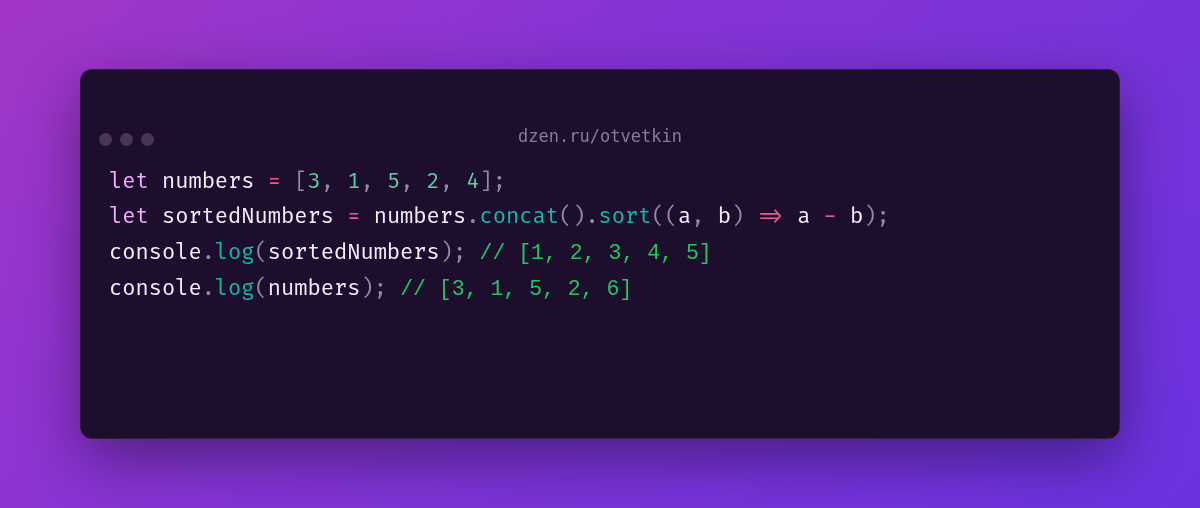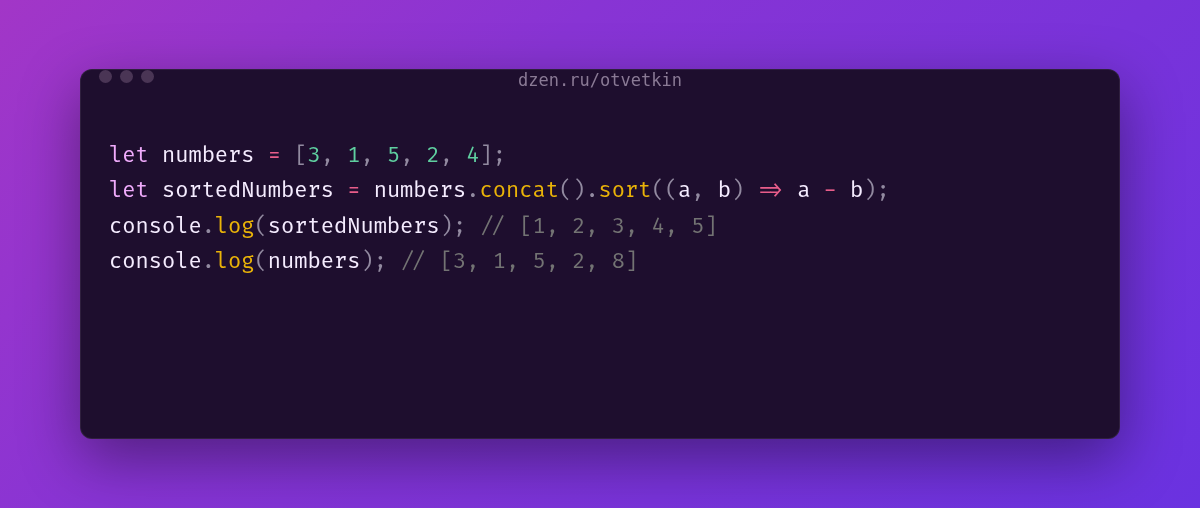--- a/index.html
+++ b/index.html
@@ -21,23 +21,24 @@
       height: 370px;
       background: #1e0e2e;
       border-radius: 12px;
       box-shadow: 0 20px 60px rgba(0,0,0,0.4);
       border: 1px solid rgba(255,255,255,0.08);
       overflow: hidden;
     }
     .titlebar {
       height: 50px;
       display: flex;
-      align-items: flex-start;
+      align-items: flex-end;
       padding: 0 18px;
       position: relative;
+      margin-top: 26px;
     }
     .traffic-lights {
       display: flex;
       gap: 8px;
     }
     .dot {
       width: 13px;
       height: 13px;
       border-radius: 50%;
       background: #4a3555;
@@ -56,35 +57,35 @@
       line-height: 1.65;
       font-family: 'Fira Code', 'Menlo', 'Monaco', 'Consolas', monospace;
       white-space: pre;
       color: #e8e0ef;
     }
     .kw { color: #f0abfc; }
     .var { color: #f5ecff; }
     .op { color: #e85d8a; }
     .punct { color: #928aa0; }
     .num { color: #5fcfa0; }
-    .method { color: #eab308; }
+    .method { color: #14b8a6; }
     .arrow { color: #e85d8a; }
     .param { color: #f5ecff; }
     .obj { color: #f5ecff; }
-    .comment { color: #737373; }
+    .comment { color: #22c55e; font-family: Liberation Mono, monospace; }
   </style>
 </head>
 <body>
 
 <div class="window">
   <div class="titlebar">
     <div class="traffic-lights">
       <div class="dot"></div>
       <div class="dot"></div>
       <div class="dot"></div>
     </div>
     <div class="title">dzen.ru/otvetkin</div>
   </div>
   <div class="code"><span><span class="kw">let</span> <span class="var">numbers</span> <span class="op">=</span> <span class="punct">[</span><span class="num">3</span><span class="punct">,</span> <span class="num">1</span><span class="punct">,</span> <span class="num">5</span><span class="punct">,</span> <span class="num">2</span><span class="punct">,</span> <span class="num">4</span><span class="punct">]</span><span class="punct">;</span></span>
 <span><span class="kw">let</span> <span class="var">sortedNumbers</span> <span class="op">=</span> <span class="obj">numbers</span><span class="punct">.</span><span class="method">concat</span><span class="punct">()</span><span class="punct">.</span><span class="method">sort</span><span class="punct">((</span><span class="param">a</span><span class="punct">,</span> <span class="param">b</span><span class="punct">)</span> <span class="arrow">=&gt;</span> <span class="param">a</span> <span class="op">-</span> <span class="param">b</span><span class="punct">)</span><span class="punct">;</span></span>
 <span><span class="obj">console</span><span class="punct">.</span><span class="method">log</span><span class="punct">(</span><span class="var">sortedNumbers</span><span class="punct">)</span><span class="punct">;</span> <span class="comment">// [1, 2, 3, 4, 5]</span></span>
-<span><span class="obj">console</span><span class="punct">.</span><span class="method">log</span><span class="punct">(</span><span class="var">numbers</span><span class="punct">)</span><span class="punct">;</span> <span class="comment">// [3, 1, 5, 2, 8]</span></span></div>
+<span><span class="obj">console</span><span class="punct">.</span><span class="method">log</span><span class="punct">(</span><span class="var">numbers</span><span class="punct">)</span><span class="punct">;</span> <span class="comment">// [3, 1, 5, 2, 6]</span></span></div>
 </div>
 
 </body></html>

